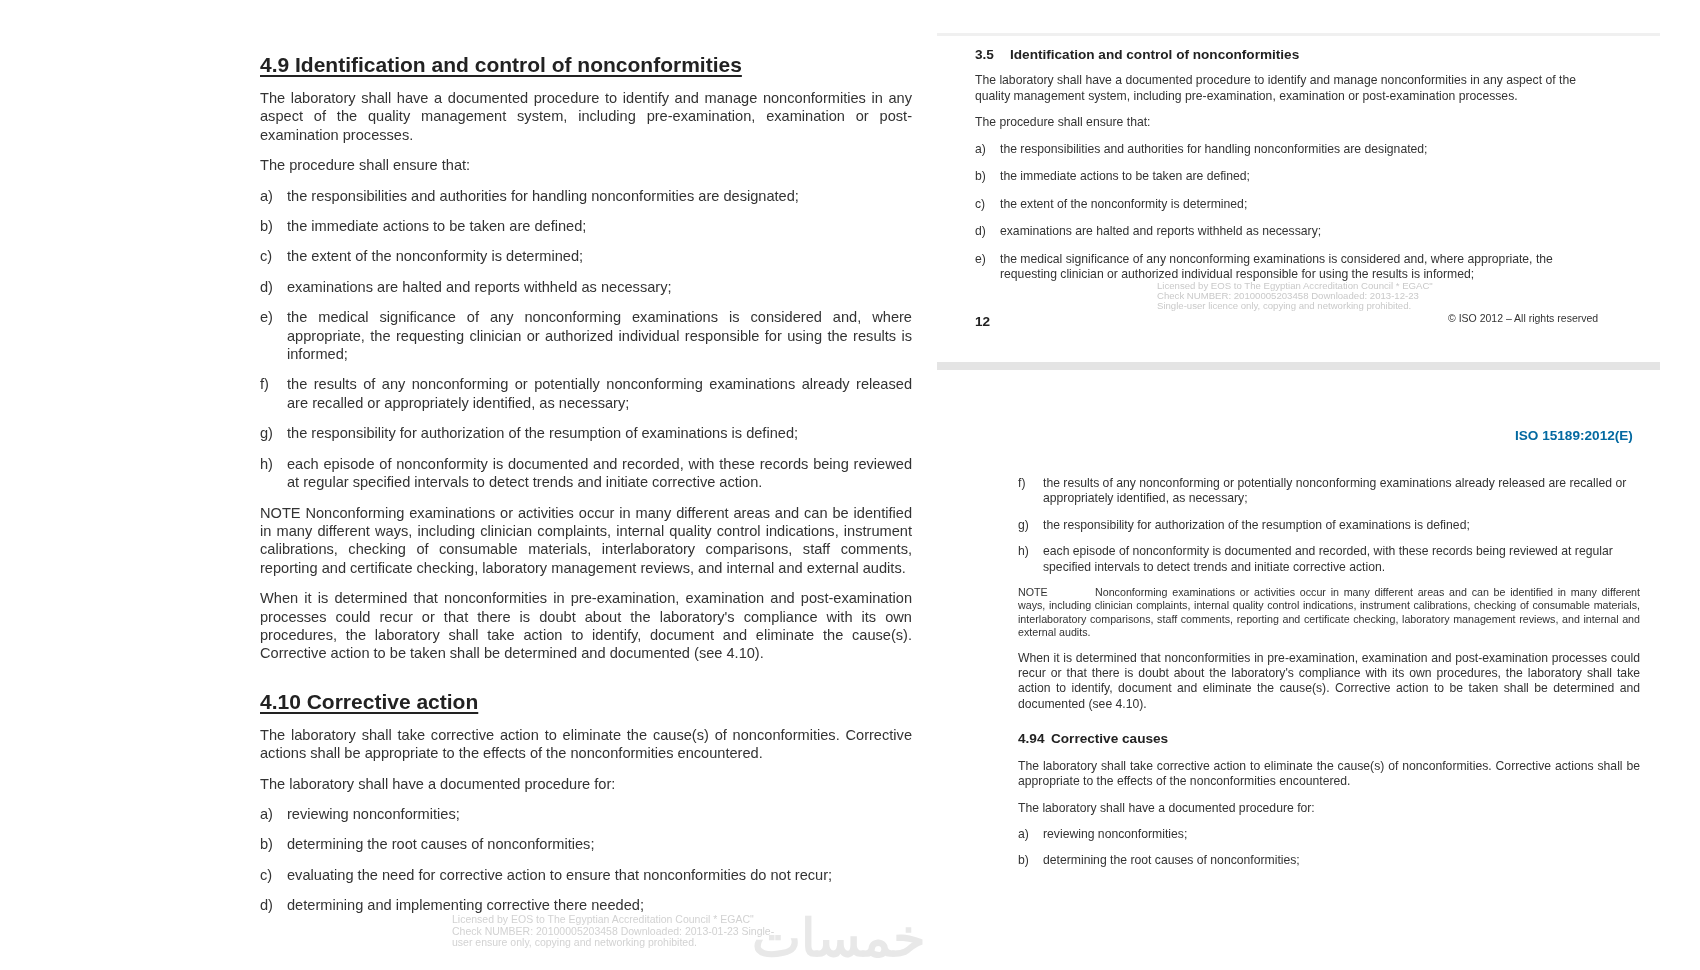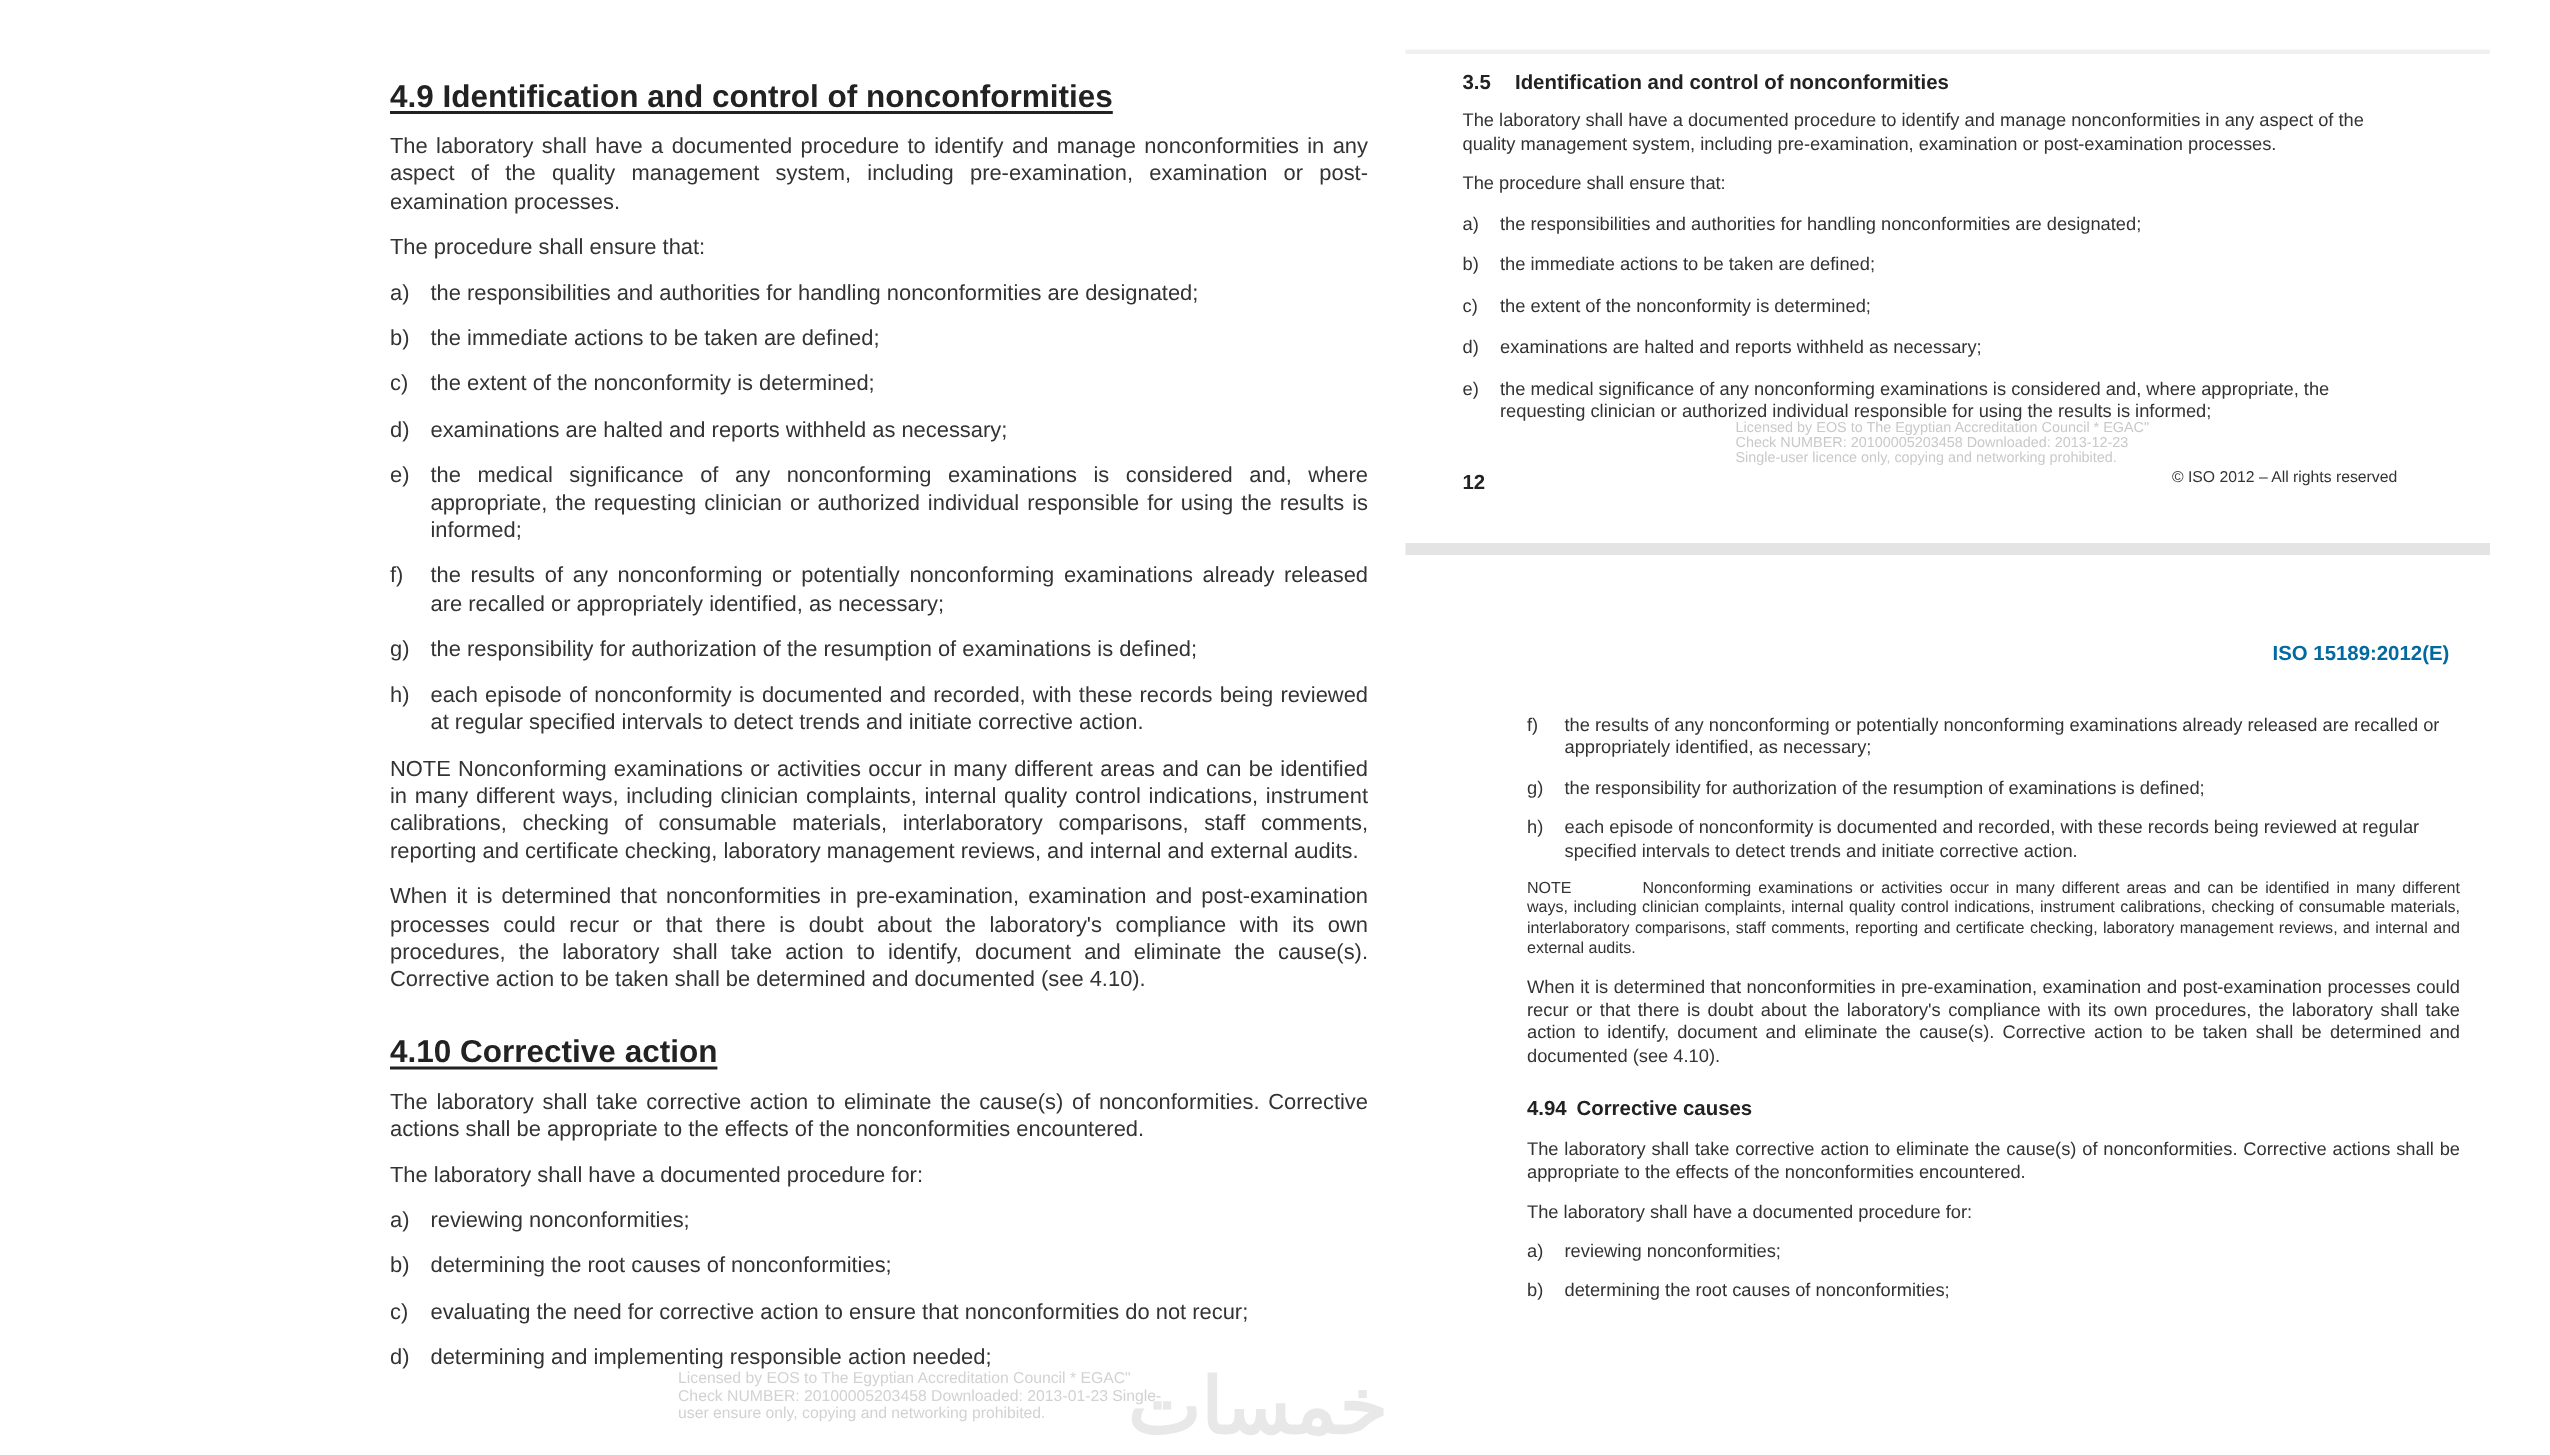--- a/index.html
+++ b/index.html
@@ -98,21 +98,21 @@
   <div class="item">
       <span class="lbl">b)</span>
       <span class="txt">determining the root causes of nonconformities;</span>
     </div>
   <div class="item">
       <span class="lbl">c)</span>
       <span class="txt">evaluating the need for corrective action to ensure that nonconformities do not recur;</span>
     </div>
   <div class="item">
       <span class="lbl">d)</span>
-      <span class="txt">determining and implementing responsible action needed;</span>
+      <span class="txt">determining and implementing corrective there needed;</span>
     </div>
 </div>
 
 <div class="watermark-l">
   <div>Licensed by EOS to The Egyptian Accreditation Council * EGAC"</div>
   <div>Check NUMBER: 20100005203458 Downloaded: 2013-01-23 Single-</div>
   <div>user ensure only, copying and networking prohibited.</div>
 </div>
 <div class="logo-mark">خمسات</div>
 

